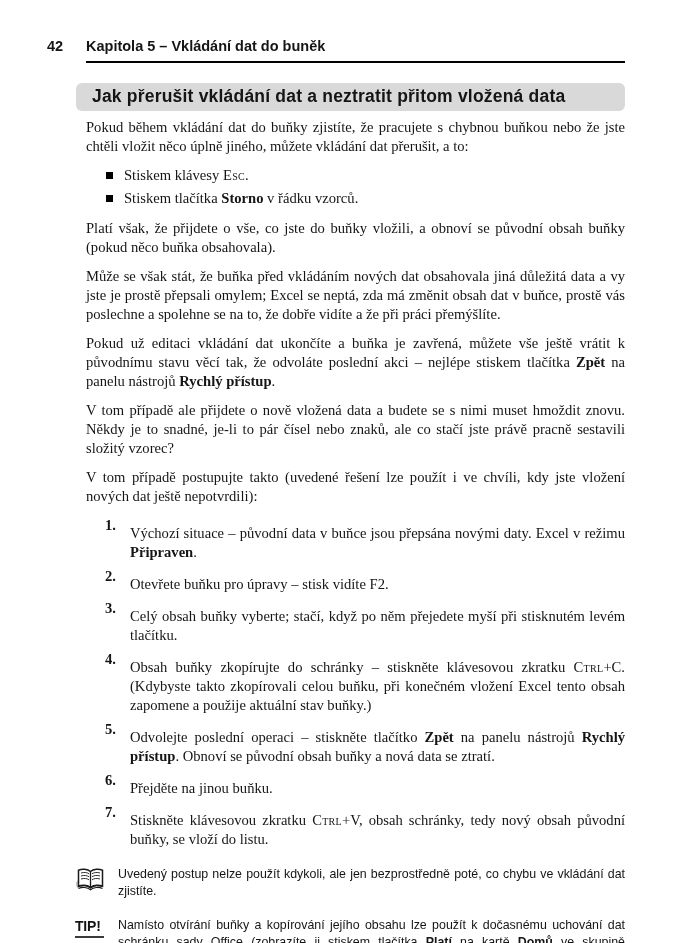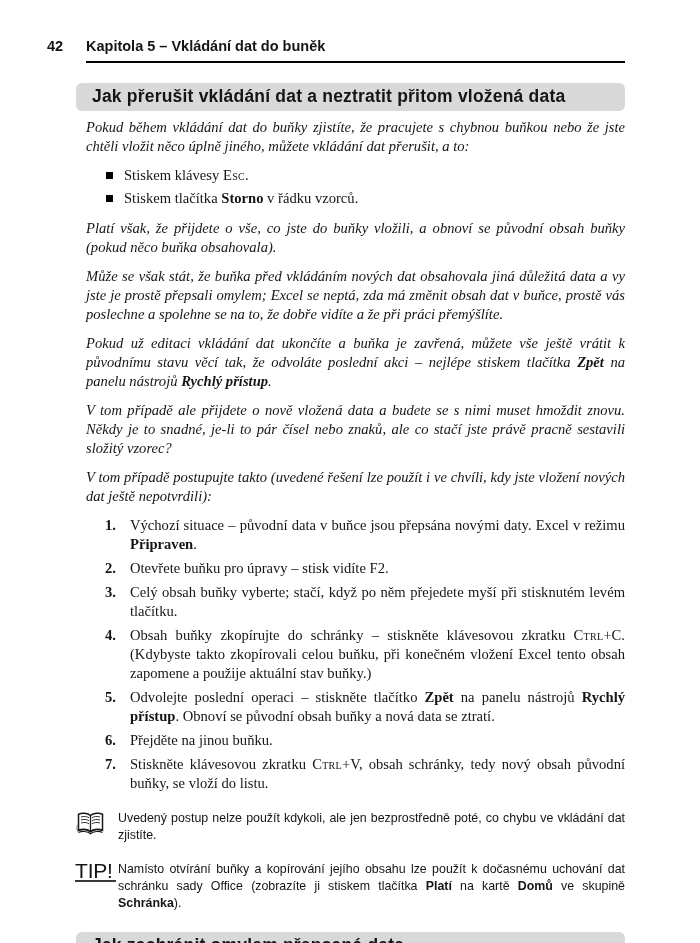--- a/index.html
+++ b/index.html
@@ -21,44 +21,44 @@
   
   .sect{
     background:#d9d9d9;
     font-family:"Liberation Sans",sans-serif;font-weight:bold;
     font-size:17.5px;line-height:27px;letter-spacing:.2px;
     margin:20px 0 7px -10px;padding:0 4px 1px 16px;
     text-align:left;
     border-radius:6px;
   }
   
-  p{margin:0 0 10px 0;font-style:italic;}
+  p{margin:0 0 10px 0;}
   .sc{font-variant:small-caps;letter-spacing:.3px;}
   b{font-weight:bold;}
   
   .bullets{margin:1px 0 11px 0;}
   .bullet-row{display:flex;margin:0 0 4px 0;}
   .bullet-sq{flex:none;width:7px;height:7px;background:#000;margin:6px 11px 0 20px;}
   .bullet-text{flex:1;text-align:left;}
   
   .steps{margin:2px 0 8px 0;}
   .step{display:flex;margin:0 0 5px 0;}
   .step-num{flex:none;width:25px;margin-left:19px;font-weight:bold;}
-  .step-text{flex:1;text-align:justify;}
+  .step-text{flex:1;text-align:justify;margin-top:8px;}
   
   .aside{
     display:flex;margin:17px 0 0 -11px;
     font-family:"Liberation Sans",sans-serif;
     font-size:12.4px;line-height:17px;
   }
   .aside-icon-col{flex:none;width:43px;padding-top:1px;}
   .aside-text{flex:1;text-align:justify;}
   .tip-label{
     display:inline-block;
-    font-weight:normal;font-size:21px;line-height:17px;
+    font-weight:bold;font-size:14px;line-height:17px;
     border-bottom:2.6px solid #3a3a3a;padding:0 3px 1px 0;
     letter-spacing:-.2px;
   }
   .book-icon{display:block;}
 </style>
 </head>
 <body>
 
 <div class="page">
 

